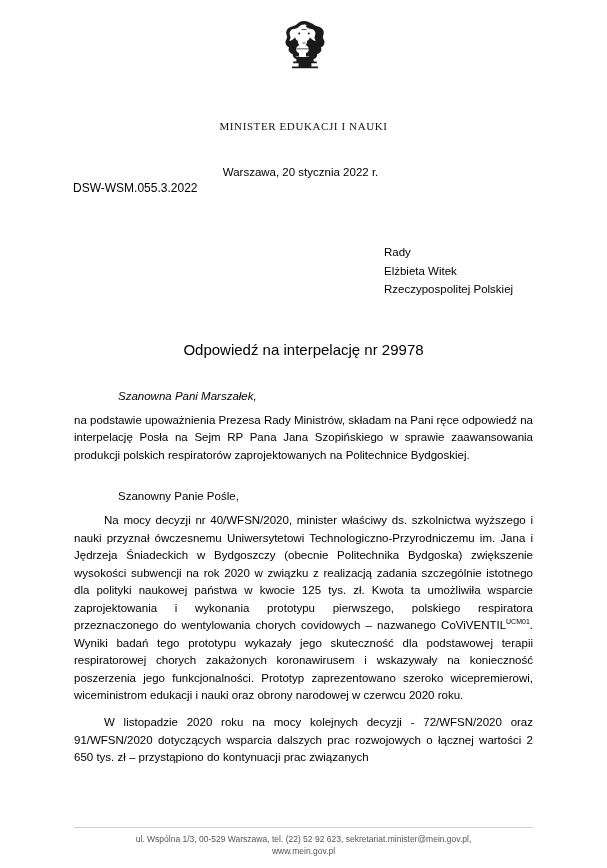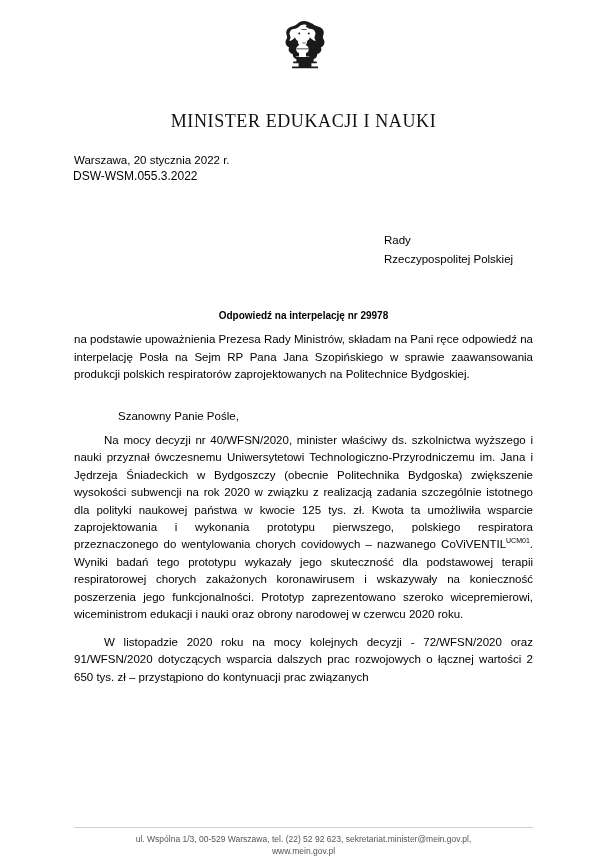--- a/index.html
+++ b/index.html
@@ -27,46 +27,46 @@
     height: 62px;
   }
   .emblem {
     display: inline-block;
     width: 44px;
     height: 52px;
   }
   .ministry-title {
     text-align: center;
     font-family: "Liberation Serif", serif;
-    font-size: 18px;
+    font-size: 11px;
     letter-spacing: 0.6px;
-    margin-top: 31px;
+    margin-top: 40px;
     color: #111;
   }
   .city-date {
-    text-align: left;
+    text-align: center;
     font-size: 11.5px;
-    margin-top: 22px;
+    margin-top: 34px;
     padding-right: 6px;
   }
   .ref-no {
     font-size: 12px;
     margin-top: 3px;
     margin-left: -1px;
   }
   .addressee {
     margin-top: 48px;
     margin-left: 310px;
     font-size: 11.5px;
     line-height: 1.62;
   }
   .answer-title {
     text-align: center;
-    font-weight: bold;
-    font-size: 10px;
+    font-weight: normal;
+    font-size: 15px;
     margin-top: 42px;
   }
   .salutation {
     font-style: italic;
     font-size: 11.5px;
     margin-top: 32px;
     margin-left: 44px;
   }
   .para {
     font-size: 11.5px;
@@ -139,25 +139,27 @@
   </div>
 
   <div class="ministry-title">MINISTER EDUKACJI I NAUKI</div>
 
   <div class="city-date">Warszawa,  20 stycznia 2022 r.</div>
 
   <div class="ref-no">DSW-WSM.055.3.2022</div>
 
   <div class="addressee">
     <div>Rady</div>
+    <div>Elżbieta Witek</div>
     <div>Rzeczypospolitej Polskiej</div>
   </div>
 
   <div class="answer-title">Odpowiedź na interpelację nr 29978</div>
 
+  <div class="salutation">Szanowna Pani Marszałek,</div>
 
   <div class="para"><span>na podstawie upoważnienia Prezesa Rady Ministrów, składam na Pani ręce odpowiedź na interpelację Posła na Sejm RP Pana Jana Szopińskiego </span><span class="italic">w sprawie zaawansowania produkcji polskich respiratorów zaprojektowanych na Politechnice Bydgoskiej.</span></div>
 
   <div class="salutation2">Szanowny Panie Pośle,</div>
 
 
   <div class="para indent"><span>Na mocy decyzji nr 40/WFSN/2020, minister właściwy ds. szkolnictwa wyższego i nauki przyznał ówczesnemu Uniwersytetowi Technologiczno-Przyrodniczemu im. Jana i Jędrzeja Śniadeckich w Bydgoszczy (obecnie Politechnika Bydgoska) zwiększenie wysokości subwencji na rok 2020 w związku z realizacją zadania szczególnie istotnego dla polityki naukowej państwa w kwocie 125 tys. zł. Kwota ta umożliwiła wsparcie zaprojektowania i wykonania prototypu pierwszego, polskiego respiratora przeznaczonego do wentylowania chorych covidowych – nazwanego CoViVENTIL</span><span class="sup">UCM01</span><span>. Wyniki badań tego prototypu wykazały jego skuteczność dla podstawowej terapii respiratorowej chorych zakażonych koronawirusem i wskazywały na konieczność poszerzenia jego funkcjonalności. Prototyp zaprezentowano szeroko wicepremierowi, wiceministrom edukacji i nauki oraz obrony narodowej w czerwcu 2020 roku.</span></div>
 
   <div class="para indent">W listopadzie 2020 roku na mocy kolejnych decyzji - 72/WFSN/2020 oraz 91/WFSN/2020 dotyczących wsparcia dalszych prac rozwojowych o łącznej wartości 2 650 tys. zł – przystąpiono do kontynuacji prac związanych</div>
 

